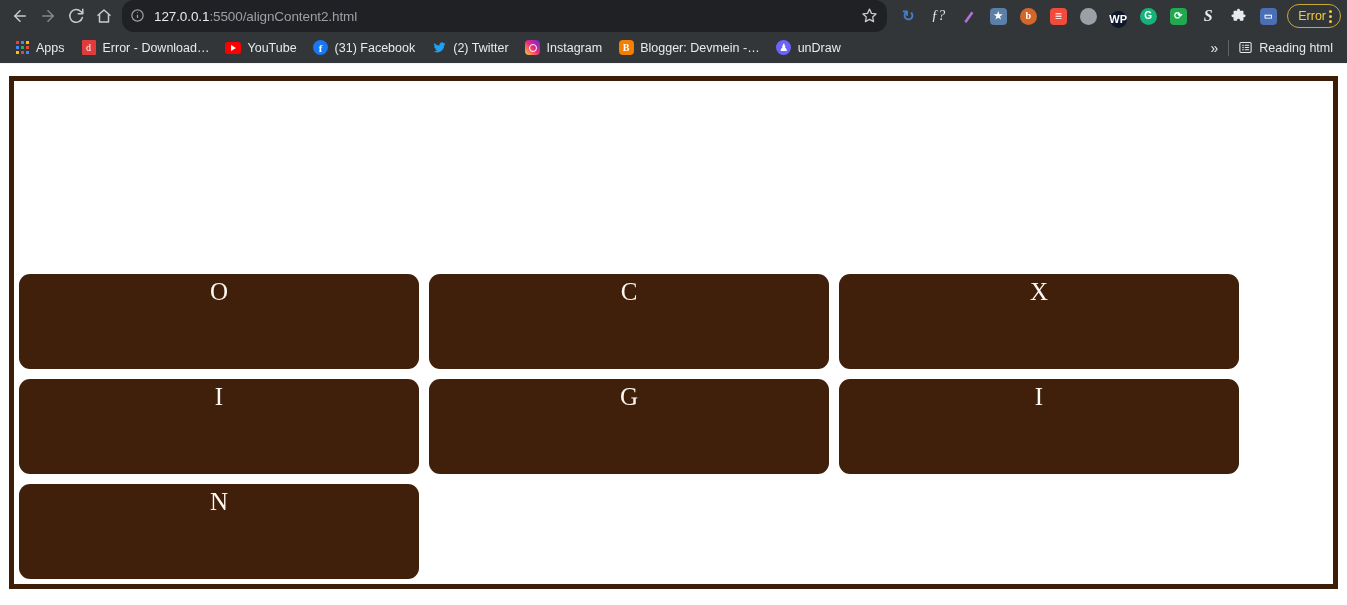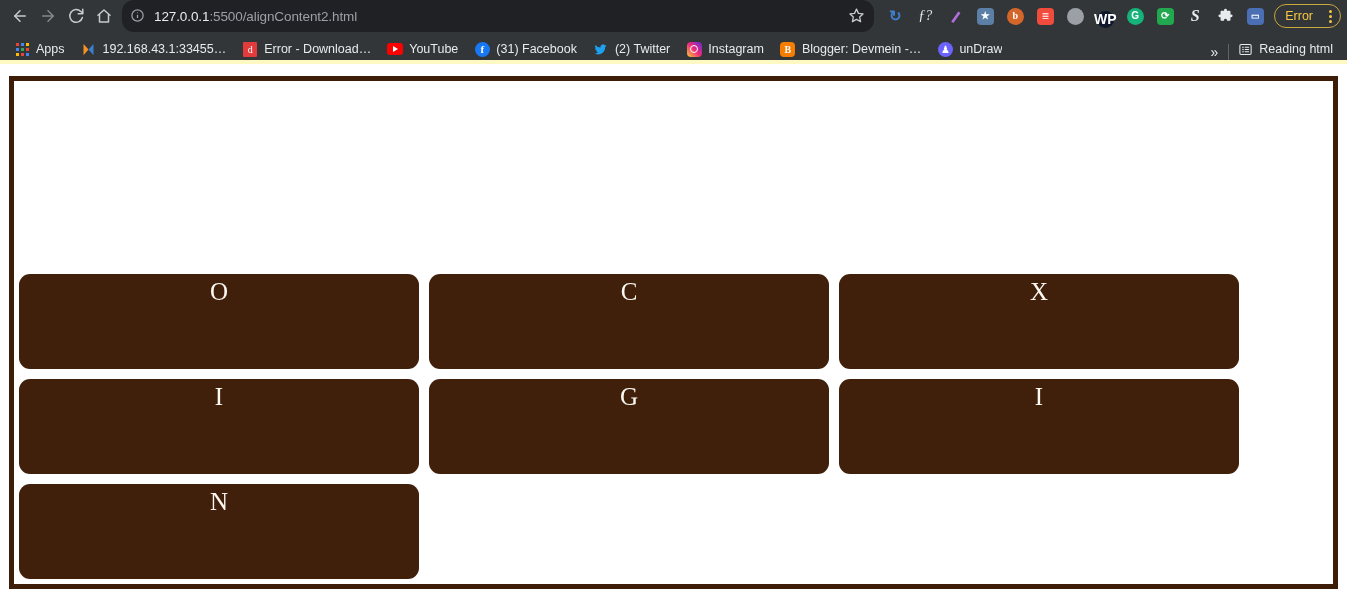--- a/index.html
+++ b/index.html
@@ -52,33 +52,33 @@
     display: flex; align-items: center; justify-content: center;
     font-size: 10px; font-weight: bold; color: #fff; line-height: 1;
   }
   .ei-circle {
     width: 17px; height: 17px; border-radius: 50%;
     display: flex; align-items: center; justify-content: center;
     font-size: 10px; font-weight: bold; color: #fff; line-height: 1;
   }
 
   .error-chip {
-    display: flex; align-items: center; gap: 13px;
+    display: flex; align-items: center; gap: 0;
     height: 24px; padding: 0 5px 0 10px; margin-left: 4px;
     border: 1px solid #c8a93a; border-radius: 12px;
     color: #f5c842; font-size: 12.5px; flex: 0 0 auto;
   }
   .kebab { display: flex; flex-direction: column; gap: 2px; padding: 0 3px; }
   .kebab i { width: 3px; height: 3px; border-radius: 50%; background: #f5c842; display: block; }
 
   
   .bookmarks {
-    height: 32px; display: flex; align-items: flex-end;
+    height: 32px; display: flex; align-items: center;
     padding: 0 6px; background: #323639; overflow: hidden;
-    border-bottom: 4px solid #fef9c3;
+    border-bottom: 1px solid #fef9c3;
   }
   .bm {
     display: flex; align-items: center; gap: 6px;
     padding: 3px 8px; border-radius: 4px; flex: 0 0 auto;
     color: #e8eaed; font-size: 12.5px; white-space: nowrap;
   }
   .bm-ico { width: 16px; height: 16px; flex: 0 0 16px; display: flex; align-items: center; justify-content: center; }
   .bm-label { max-width: 150px; overflow: hidden; text-overflow: ellipsis; }
 
   .apps-grid { display: grid; grid-template-columns: repeat(3, 3px); gap: 2px; }
@@ -180,21 +180,21 @@
       <div class="ext-icon">
         <span class="ei-circle" style="background:#d4662a;font-family:'Liberation Serif',serif;">b</span>
       </div>
       <div class="ext-icon">
         <span class="ei-badge" style="background:#f04b3c;font-size:12px;">≡</span>
       </div>
       <div class="ext-icon">
         <span class="ei-circle" style="background:#9aa0a6;"></span>
       </div>
       <div class="ext-icon">
-        <span class="ei-circle" style="background:#0f172a;font-size:14px;margin-top:6px;">WP</span>
+        <span class="ei-circle" style="background:#0f172a;font-size:11px;margin-top:6px;">WP</span>
       </div>
       <div class="ext-icon">
         <span class="ei-circle" style="background:#15b37a;">G</span>
       </div>
       <div class="ext-icon">
         <span class="ei-badge" style="background:#22a84f;">⟳</span>
       </div>
       <div class="ext-icon">
         <span style="color:#e8eaed;font-size:16px;font-family:'Liberation Serif',serif;font-style:italic;font-weight:bold;">S</span>
       </div>
@@ -230,29 +230,20 @@
             <i style="background:#34a853"></i>
             <i style="background:#ea4335"></i>
           <i style="background:#fbbc05"></i>
             <i style="background:#ea4335"></i>
             <i style="background:#4285f4"></i>
         </span>
       </span>
       <span class="bm-label">Apps</span>
     </div>
 
-    <div class="bm">
-      <span class="bm-ico">
-        <svg width="15" height="15" viewBox="0 0 24 24">
-            <path d="M4 3 L12 12 L4 21 Z" fill="#f6921e"></path>
-            <path d="M20 3 L12 12 L20 21 Z" fill="#3b7ed0"></path>
-          </svg>
-      </span>
-      <span class="bm-label">192.168.43.1:33455…</span>
-    </div>
 
     <div class="bm">
       <span class="bm-ico">
         <span style="display:flex;align-items:center;justify-content:center;width:14px;height:15px;background:#e23b3b;border-radius:1px;color:#fff;font-size:10px;font-family:'Liberation Serif',serif;">d</span>
       </span>
       <span class="bm-label">Error - Download…</span>
     </div>
 
     <div class="bm">
       <span class="bm-ico">

